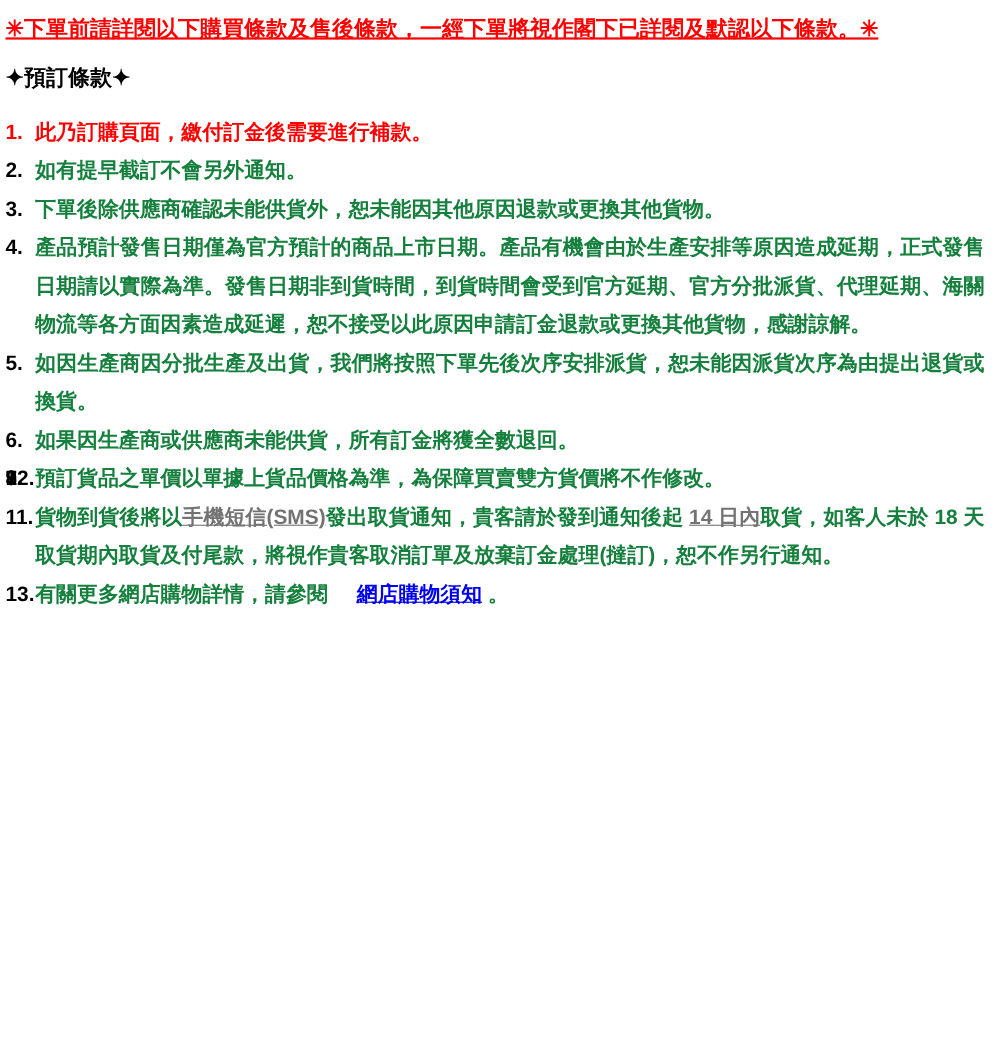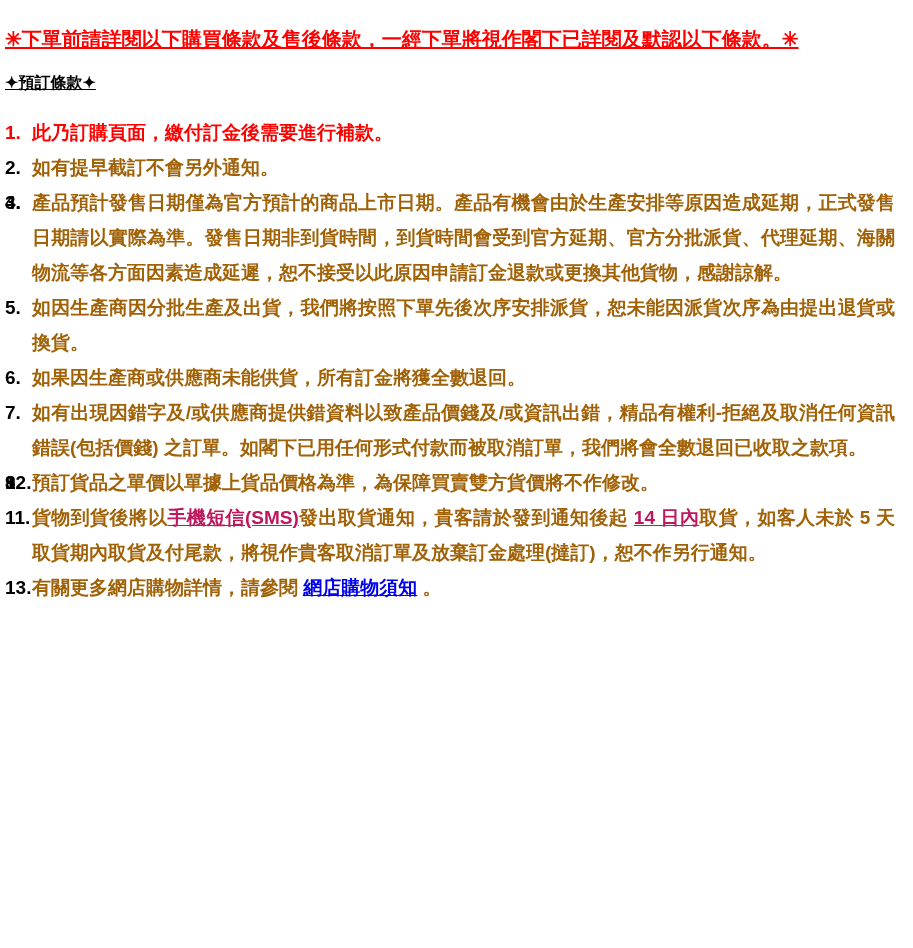--- a/index.html
+++ b/index.html
@@ -11,65 +11,64 @@
     font-family: "Liberation Sans", sans-serif;
     font-weight: 700;
     color: #000000;
     font-size: 19px;
   }
   .notice {
     color: #ff0000;
     text-decoration: underline;
     font-size: 20px;
     line-height: 30px;
-    margin: 12px 0 14px 0;
+    margin: 0 0 14px 0;
   }
   .section-title {
-    font-size: 16px;
+    font-size: 20px;
     line-height: 30px;
-    text-decoration: underline;
     margin: 0 0 17px 0;
     font-weight: 700;
   }
   ol.terms {
     list-style: none;
     margin: 0;
     padding: 0;
   }
   ol.terms li {
     position: relative;
     padding-left: 27px;
     line-height: 35px;
     text-align: justify;
   }
   ol.terms li .num {
     position: absolute;
     left: 0;
     top: 0;
   }
   .red { color: #ff0000; }
-  .red-underline { color: #be185d; text-decoration: underline; }
-  a.link { color: #0000ee; text-decoration: underline; cursor: pointer; }
-  .normal { color: #a16207; }
+  .red-underline { color: #737373; text-decoration: underline; }
+  a.link { color: #0000ee; text-decoration: underline; cursor: pointer; margin-left: 21px; }
+  .normal { color: #15803d; }
 </style>
 </head>
 <body>
 
 <div class="page">
   <p class="notice">✳下單前請詳閱以下購買條款及售後條款，一經下單將視作閣下已詳閱及默認以下條款。✳</p>
 
   <h2 class="section-title">✦預訂條款✦</h2>
 
   <ol class="terms">
       <li><span class="num red">1.</span><span class="red">此乃訂購頁面，繳付訂金後需要進行補款。</span></li>
       <li><span class="num">2.</span><span class="normal">如有提早截訂不會另外通知。</span></li>
-      <li><span class="num">3.</span></li>
+      <li><span class="num">3.</span><span class="normal">下單後除供應商確認未能供貨外，恕未能因其他原因退款或更換其他貨物。</span></li>
       <li><span class="num">4.</span><span class="normal">產品預計發售日期僅為官方預計的商品上市日期。產品有機會由於生產安排等原因造成延期，正式發售日期請以實際為準。發售日期非到貨時間，到貨時間會受到官方延期、官方分批派貨、代理延期、海關物流等各方面因素造成延遲，恕不接受以此原因申請訂金退款或更換其他貨物，感謝諒解。</span></li>
       <li><span class="num">5.</span><span class="normal">如因生產商因分批生產及出貨，我們將按照下單先後次序安排派貨，恕未能因派貨次序為由提出退貨或換貨。</span></li>
       <li><span class="num">6.</span><span class="normal">如果因生產商或供應商未能供貨，所有訂金將獲全數退回。</span></li>
-      <li><span class="num">7.</span><span class="normal">如有出現因錯字及/或供應商提供錯資料以致產品價錢及/或資訊出錯，精品有權利-拒絕及取消任何資訊錯誤(包括價錢) 之訂單。如閣下已用任何形式付款而被取消訂單，我們將會全數退回已收取之款項。</span></li>
+      <li><span class="num">7.</span></li>
       <li><span class="num">8.</span></li>
       <li><span class="num">9.</span></li>
       <li><span class="num">12.</span><span class="normal">預訂貨品之單價以單據上貨品價格為準，為保障買賣雙方貨價將不作修改。</span></li>
-      <li><span class="num">11.</span><span class="normal">貨物到貨後將以</span><span class="red-underline">手機短信(SMS)</span><span class="normal">發出取貨通知，貴客請於發到通知後起 </span><span class="red-underline">14 日內</span><span class="normal">取貨，如客人未於 5 天取貨期內取貨及付尾款，將視作貴客取消訂單及放棄訂金處理(撻訂)，恕不作另行通知。</span></li>
+      <li><span class="num">11.</span><span class="normal">貨物到貨後將以</span><span class="red-underline">手機短信(SMS)</span><span class="normal">發出取貨通知，貴客請於發到通知後起 </span><span class="red-underline">14 日內</span><span class="normal">取貨，如客人未於 18 天取貨期內取貨及付尾款，將視作貴客取消訂單及放棄訂金處理(撻訂)，恕不作另行通知。</span></li>
       <li><span class="num">13.</span><span class="normal">有關更多網店購物詳情，請參閱 </span><a class="link" href="#">網店購物須知</a><span class="normal"> 。</span></li>
     </ol>
 </div>
 
 </body></html>

